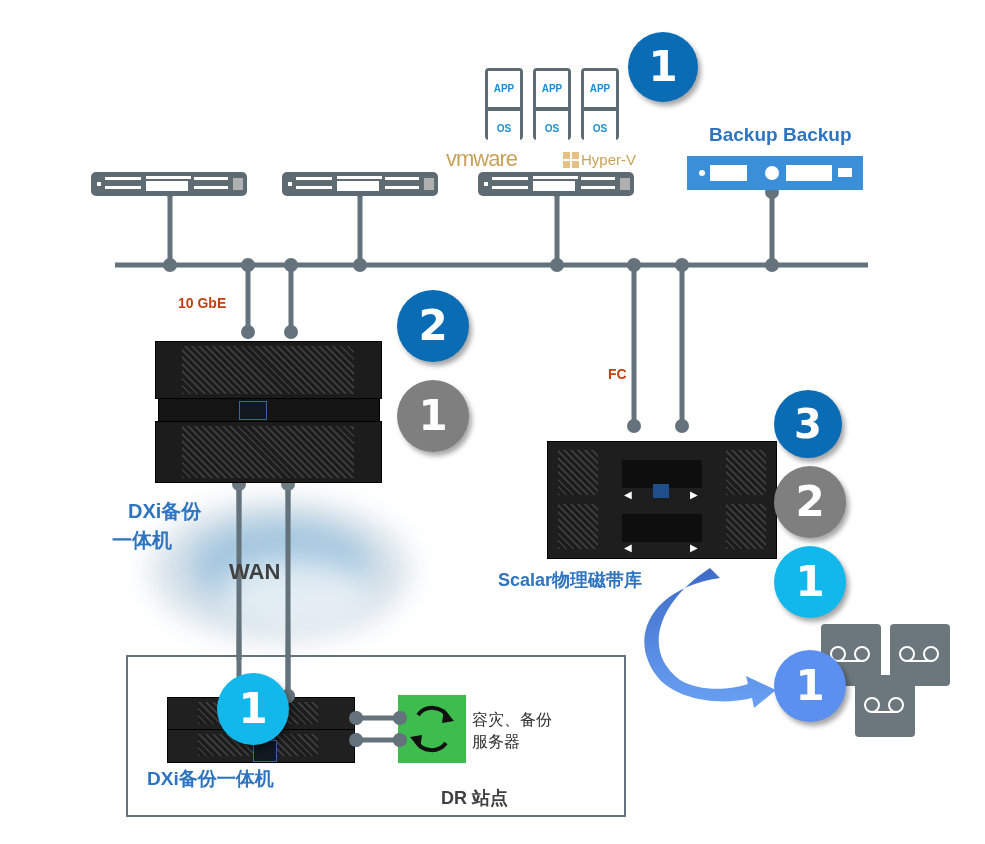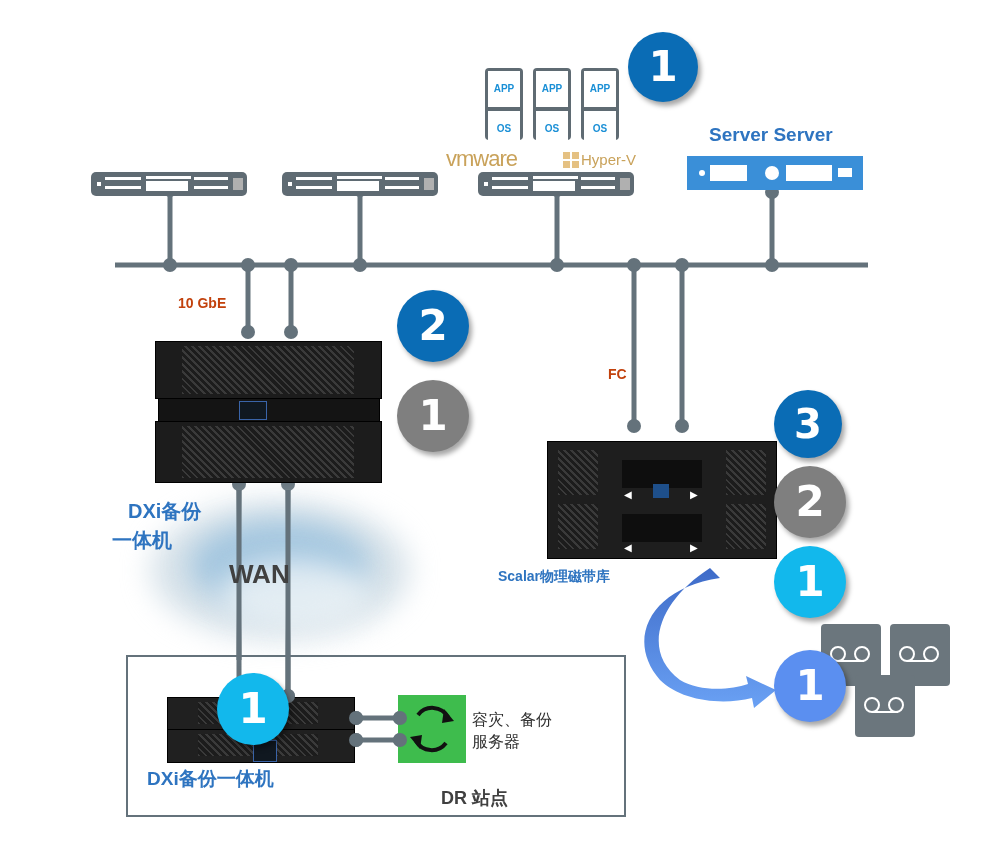--- a/index.html
+++ b/index.html
@@ -121,32 +121,32 @@
   <div class="cell" style="top:43px;">OS</div>
 </div>
 <div class="vm" style="left:581px;top:68px;">
   <div class="cell" style="top:3px;">APP</div>
   <div class="cell" style="top:43px;">OS</div>
 </div>
 <div class="lbl" style="left:446px;top:146px;font-size:22px;color:#c9a25a;letter-spacing:-1px;">vmware</div>
 <div class="abs" style="left:563px;top:152px;width:16px;height:16px;background:linear-gradient(#fff,#fff) 7px 0/2px 16px no-repeat,linear-gradient(#fff,#fff) 0 7px/16px 2px no-repeat,#e5c182;"></div>
 <div class="lbl" style="left:581px;top:151px;font-size:15px;color:#c9a25a;">Hyper-V</div>
 
-<div class="lbl blue-lbl" style="left:709px;top:124px;font-size:19px;">Server Server</div>
+<div class="lbl blue-lbl" style="left:709px;top:124px;font-size:19px;">Backup Backup</div>
 <div class="abs" style="left:687px;top:156px;width:176px;height:34px;background:#3a8fd8;">
   <div class="abs" style="left:12px;top:14px;width:6px;height:6px;border-radius:50%;background:#fff;"></div>
   <div class="abs" style="left:23px;top:9px;width:37px;height:16px;background:#fff;"></div>
   <div class="abs" style="left:78px;top:10px;width:14px;height:14px;border-radius:50%;background:#fff;"></div>
   <div class="abs" style="left:99px;top:9px;width:46px;height:16px;background:#fff;"></div>
   <div class="abs" style="left:151px;top:12px;width:14px;height:9px;background:#fff;"></div>
 </div>
 
 <div class="lbl dark-lbl" style="left:178px;top:295px;font-size:14px;">10 GbE</div>
 <div class="lbl dark-lbl" style="left:608px;top:366px;font-size:14px;">FC</div>
-<div class="lbl dark-lbl" style="left:229px;top:559px;font-size:26px;color:#404040;">WAN</div>
+<div class="lbl dark-lbl" style="left:229px;top:559px;font-size:22px;color:#404040;">WAN</div>
 
 <div>
   <div class="chassis" style="left:155px;top:341px;width:225px;height:56px;">
     <div class="grille" style="left:26px;top:4px;width:172px;height:48px;"></div>
   </div>
   <div class="chassis" style="left:158px;top:398px;width:220px;height:22px;background:#141414;">
     <div class="abs" style="left:80px;top:2px;width:26px;height:17px;border:1px solid #3a64a8;background:#101820;"></div>
   </div>
   <div class="chassis" style="left:155px;top:421px;width:225px;height:60px;">
     <div class="grille" style="left:26px;top:4px;width:172px;height:52px;"></div>
@@ -163,21 +163,21 @@
     <div class="grille" style="left:178px;top:62px;width:40px;height:45px;"></div>
     <div class="abs" style="left:74px;top:18px;width:80px;height:28px;background:#0e0e0e;"></div>
     <div class="abs" style="left:74px;top:72px;width:80px;height:28px;background:#0e0e0e;"></div>
     <div class="abs" style="left:105px;top:42px;width:16px;height:14px;background:#1e4f8a;"></div>
     <div class="abs" style="left:76px;top:47px;color:#fff;font-size:10px;">◀</div>
     <div class="abs" style="left:142px;top:47px;color:#fff;font-size:10px;">▶</div>
     <div class="abs" style="left:76px;top:100px;color:#fff;font-size:10px;">◀</div>
     <div class="abs" style="left:142px;top:100px;color:#fff;font-size:10px;">▶</div>
   </div>
 </div>
-<div class="lbl blue-lbl" style="left:498px;top:568px;font-size:14px;">Scalar物理磁带库</div>
+<div class="lbl blue-lbl" style="left:498px;top:568px;font-size:18px;">Scalar物理磁带库</div>
 
 <svg class="wires" width="985" height="844">
   <defs>
     <linearGradient id="ag" x1="0" y1="0" x2="0" y2="1">
       <stop offset="0" stop-color="#3e6bc8"></stop>
         <stop offset="1" stop-color="#6aa1f4"></stop>
     </linearGradient>
   </defs>
   <path d="M 710 568 C 660 600, 640 650, 680 680 C 700 692, 730 690, 748 684 L 746 676 L 776 690 L 754 708 L 752 698 C 720 706, 680 700, 660 680 C 625 640, 650 588, 720 578 Z" fill="url(#ag)"></path>
 </svg>

